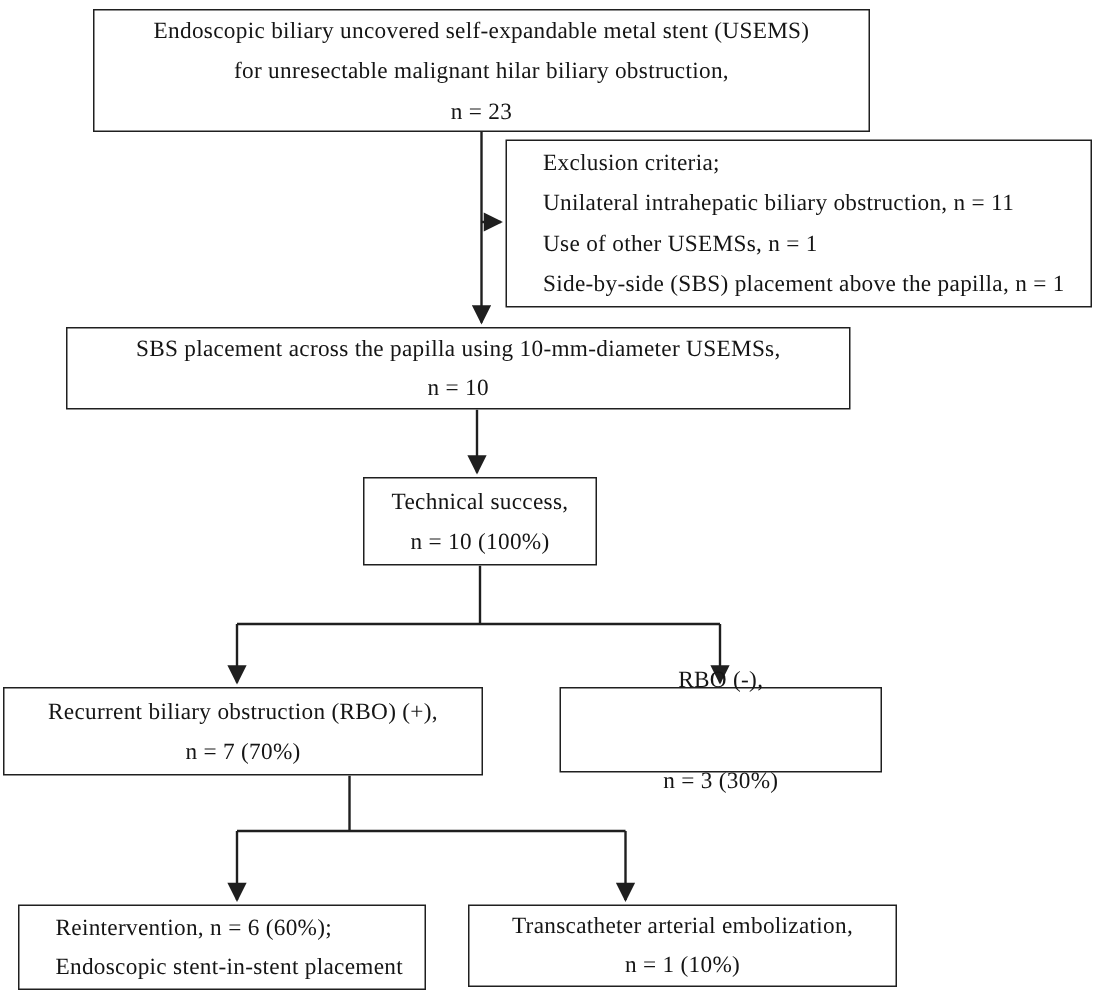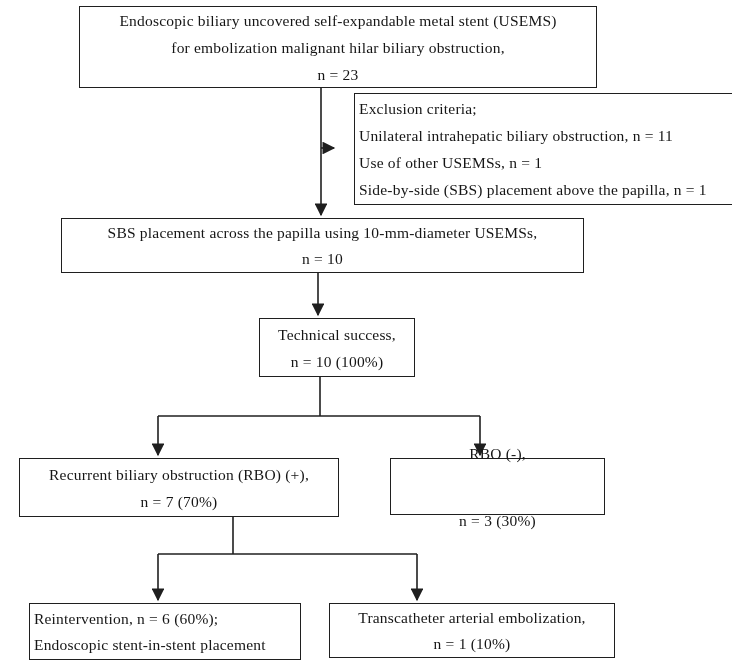--- a/index.html
+++ b/index.html
@@ -20,32 +20,31 @@
     position: absolute;
     box-sizing: border-box;
     border: 1.7px solid #1f1f1f;
     background: #ffffff;
     display: flex;
     flex-direction: column;
     justify-content: center;
     align-items: center;
     text-align: center;
     z-index: 2;
-    margin-left: 17px;
   }
   .box .ln {
     white-space: nowrap;
     font-size: 15.5px;
     line-height: 26px;
     letter-spacing: 0.2px;
   }
   .box.align-left {
     align-items: flex-start;
     text-align: center;
-    padding-left: 4px;
+    padding-left: 24px;
     padding-right: 6px;
   }
   .box.tall .ln { line-height: 27px; }
   svg.connectors {
     position: absolute;
     left: 0;
     top: 0;
     width: 732px;
     height: 664px;
     z-index: 1;
@@ -90,21 +89,21 @@
     <path class="wire" d="M480,416 V455" marker-end="url(#arr)"></path>
 
     <path class="wire" d="M233,517 V554"></path>
     <path class="wire" d="M158,554 H417"></path>
     <path class="wire" d="M158,554 V600" marker-end="url(#arr)"></path>
     <path class="wire" d="M417,554 V600" marker-end="url(#arr)"></path>
   </svg>
 
   <div class="box tall" id="node-enrollment">
     <div class="ln">Endoscopic biliary uncovered self-expandable metal stent (USEMS)</div>
-    <div class="ln">for embolization malignant hilar biliary obstruction,</div>
+    <div class="ln">for unresectable malignant hilar biliary obstruction,</div>
     <div class="ln">n = 23</div>
   </div>
 
   <div class="box tall align-left" id="node-exclusion">
     <div class="ln">Exclusion criteria;</div>
     <div class="ln">Unilateral intrahepatic biliary obstruction, n = 11</div>
     <div class="ln">Use of other USEMSs, n = 1</div>
     <div class="ln">Side-by-side (SBS) placement above the papilla, n = 1</div>
   </div>
 

